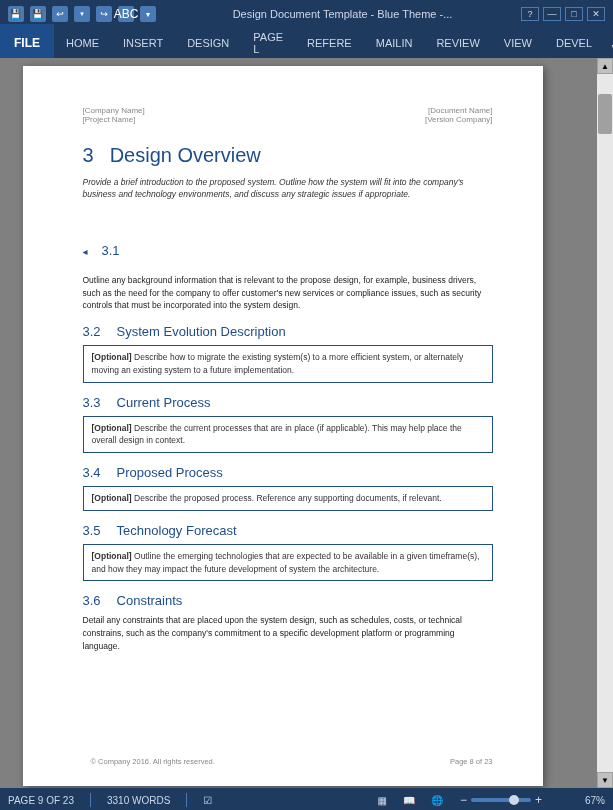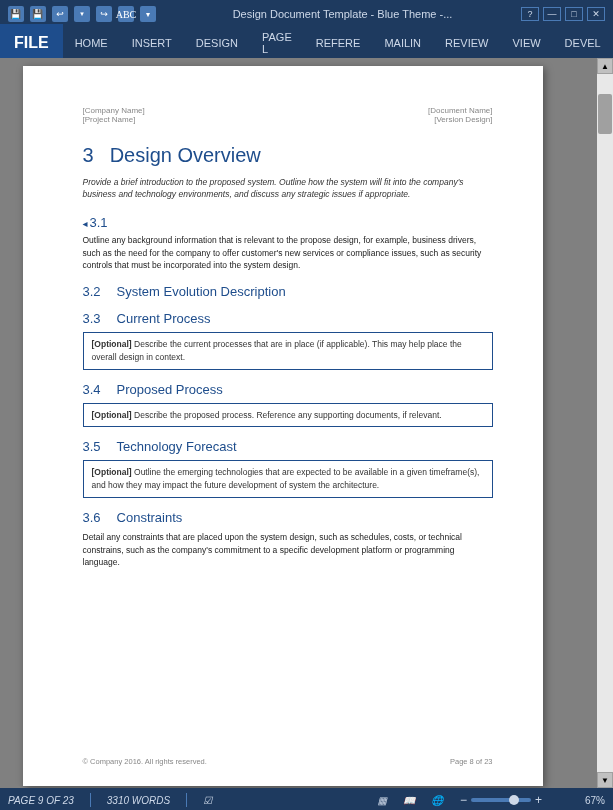--- a/index.html
+++ b/index.html
@@ -17,21 +17,21 @@
     }
     .title-bar-icons { display: flex; gap: 6px; align-items: center; margin-right: 8px; }
     .title-bar-icon { width: 16px; height: 16px; background: #4a7ab5; border-radius: 2px; display: flex; align-items: center; justify-content: center; font-size: 9px; color: white; cursor: pointer; }
     .title-bar-title { flex: 1; text-align: center; font-size: 11px; color: #cdd8e8; }
     .title-bar-controls { display: flex; gap: 4px; }
     .title-bar-btn { width: 18px; height: 14px; background: transparent; border: 1px solid #4a7ab5; color: #cdd8e8; font-size: 9px; display: flex; align-items: center; justify-content: center; cursor: pointer; }
 
     
     .ribbon { background: #1e3a5f; }
     .ribbon-file-row { display: flex; align-items: center; height: 30px; background: #1e3a5f; }
-    .file-btn { background: #1e4d8c; color: white; font-size: 16px; font-weight: bold; padding: 0 14px; height: 39px; display: flex; align-items: center; cursor: pointer; }
+    .file-btn { background: #1e4d8c; color: white; font-size: 12px; font-weight: bold; padding: 0 14px; height: 39px; display: flex; align-items: center; cursor: pointer; }
     .ribbon-tabs { display: flex; align-items: center; flex: 1; padding: 0 4px; gap: 8px; }
     .ribbon-tab { color: #cdd8e8; font-size: 11px; padding: 0 8px; height: 30px; display: flex; align-items: center; cursor: pointer; }
     .ribbon-user { color: white; font-size: 11px; padding: 0 8px; display: flex; align-items: center; gap: 20px; }
     .user-avatar { width: 22px; height: 22px; background: #1e4d8c; border-radius: 50%; display: flex; align-items: center; justify-content: center; color: white; font-size: 11px; font-weight: bold; }
 
     
     .doc-area { background: #808080; height: calc(810px - 56px - 24px); overflow: hidden; position: relative; display: flex; }
     .doc-scroll { flex: 1; overflow: hidden; padding: 8px 40px 8px 8px; display: flex; justify-content: center; border-radius: 29px; }
     .doc-page { background: white; width: 520px; min-height: 720px; padding: 40px 50px 40px 60px; position: relative; box-shadow: 2px 2px 8px rgba(0,0,0,0.4); font-size: 9.5px; }
 
@@ -41,55 +41,55 @@
     .scroll-track { flex: 1; width: 16px; background: #e8e8e8; position: relative; }
     .scroll-thumb { width: 14px; height: 40px; background: #a0a0a0; position: absolute; top: 20px; left: 1px; border-radius: 2px; cursor: pointer; }
 
     
     .doc-header-fields { display: flex; justify-content: space-between; margin-bottom: 20px; }
     .header-field { color: #888; font-size: 8px; }
 
     .section-heading-1 { color: #1e4d8c; font-size: 20px; font-weight: normal; margin-bottom: 10px; display: flex; gap: 16px; align-items: baseline; }
     .section-heading-1 .num { font-size: 20px; }
 
-    .intro-text { font-style: italic; font-size: 8.5px; color: #333; margin-bottom: 14px; line-height: 1.4; }
+    .intro-text { font-style: italic; font-size: 8.5px; color: #333; margin-bottom: 30px; line-height: 1.4; }
 
     .section-heading-2 { color: #1e4d8c; font-size: 13px; font-weight: normal; margin: 12px 0 6px 0; display: flex; gap: 16px; align-items: baseline; }
     .section-heading-2 .num { color: #1e4d8c; }
 
     .body-text { font-size: 8.5px; color: #222; line-height: 1.5; margin-bottom: 8px; }
 
     .optional-box { border: 1px solid #1e4d8c; padding: 5px 8px; margin-bottom: 10px; }
     .optional-text { font-size: 8.5px; color: #333; line-height: 1.5; }
     .optional-label { font-weight: bold; }
 
     .collapse-icon { color: #1e4d8c; font-size: 10px; margin-right: 2px; }
 
-    .doc-footer { position: absolute; bottom: 20px; left: 60px; right: 50px; display: flex; justify-content: space-between; color: #888; font-size: 7.5px; gap: 40px; }
+    .doc-footer { position: absolute; bottom: 20px; left: 68px; right: 50px; display: flex; justify-content: space-between; color: #888; font-size: 7.5px; gap: 40px; }
 
     
     .status-bar { background: #1e3a5f; height: 24px; display: flex; align-items: center; padding: 0 8px; gap: 16px; color: #cdd8e8; font-size: 10px; }
-    .status-item { display: flex; align-items: center; gap: 4px; font-style: italic; }
+    .status-item { display: flex; align-items: center; gap: 4px; }
     .status-sep { width: 1px; height: 14px; background: #4a7ab5; }
     .zoom-area { display: flex; align-items: center; gap: 4px; margin-left: auto; }
     .zoom-slider { width: 60px; height: 4px; background: #4a7ab5; border-radius: 2px; position: relative; }
     .zoom-thumb { width: 10px; height: 10px; background: #cdd8e8; border-radius: 50%; position: absolute; top: -3px; left: 38px; cursor: pointer; }
     .zoom-btn { color: #cdd8e8; font-size: 12px; cursor: pointer; }
   </style>
 </head>
 <body>
 
 <div class="title-bar">
   <div class="title-bar-icons">
     <div class="title-bar-icon">💾</div>
     <div class="title-bar-icon">💾</div>
     <div class="title-bar-icon">↩</div>
     <div class="title-bar-icon" style="font-size:7px;">▾</div>
     <div class="title-bar-icon">↪</div>
-    <div class="title-bar-icon" style="font-size:10px;font-family:Liberation Serif, serif;">ABC</div>
+    <div class="title-bar-icon" style="font-size:12px;">ABC</div>
     <div class="title-bar-icon" style="font-size:8px;">▾</div>
   </div>
   <div class="title-bar-title">Design Document Template - Blue Theme -...</div>
   <div class="title-bar-controls">
     <div class="title-bar-btn">?</div>
     <div class="title-bar-btn">—</div>
     <div class="title-bar-btn">□</div>
     <div class="title-bar-btn">✕</div>
   </div>
 </div>
@@ -119,41 +119,47 @@
   <div class="doc-scroll">
     <div class="doc-page">
 
       <div class="doc-header-fields">
         <div>
           <div class="header-field">[Company Name]</div>
           <div class="header-field">[Project Name]</div>
         </div>
         <div style="text-align:right;">
           <div class="header-field">[Document Name]</div>
-          <div class="header-field">[Version Design]</div>
+          <div class="header-field">[Version Company]</div>
         </div>
       </div>
 
       <div class="section-heading-1">
         <span class="num">3</span>
         <span>Design Overview</span>
       </div>
       <p class="intro-text">Provide a brief introduction to the proposed system. Outline how the system will fit into the company's business and technology environments, and discuss any strategic issues if appropriate.</p>
 
       <div style="display:flex; align-items:baseline; margin-bottom:4px;">
         <span class="collapse-icon">◂</span>
-        <div class="section-heading-2" style="margin:0;align-items:center;">
+        <div class="section-heading-2" style="margin:12px;align-items:center;">
           <span class="num">3.1</span>
         </div>
       </div>
       <p class="body-text">Outline any background information that is relevant to the propose design, for example, business drivers, such as the need for the company to offer customer's new services or compliance issues, such as security controls that must be incorporated into the system design.</p>
 
       <div class="section-heading-2">
         <span class="num">3.2</span>
         <span>System Evolution Description</span>
+      </div>
+      <div class="optional-box">
+        <p class="optional-text">
+          <span class="optional-label">[Optional]</span>
+          <span>Describe how to migrate the existing system(s) to a more efficient system, or alternately moving an existing system to a future implementation.</span>
+        </p>
       </div>
 
       <div class="section-heading-2">
         <span class="num">3.3</span>
         <span>Current Process</span>
       </div>
       <div class="optional-box">
         <p class="optional-text">
           <span class="optional-label">[Optional]</span>
           <span>Describe the current processes that are in place (if applicable). This may help place the overall design in context.</span>

